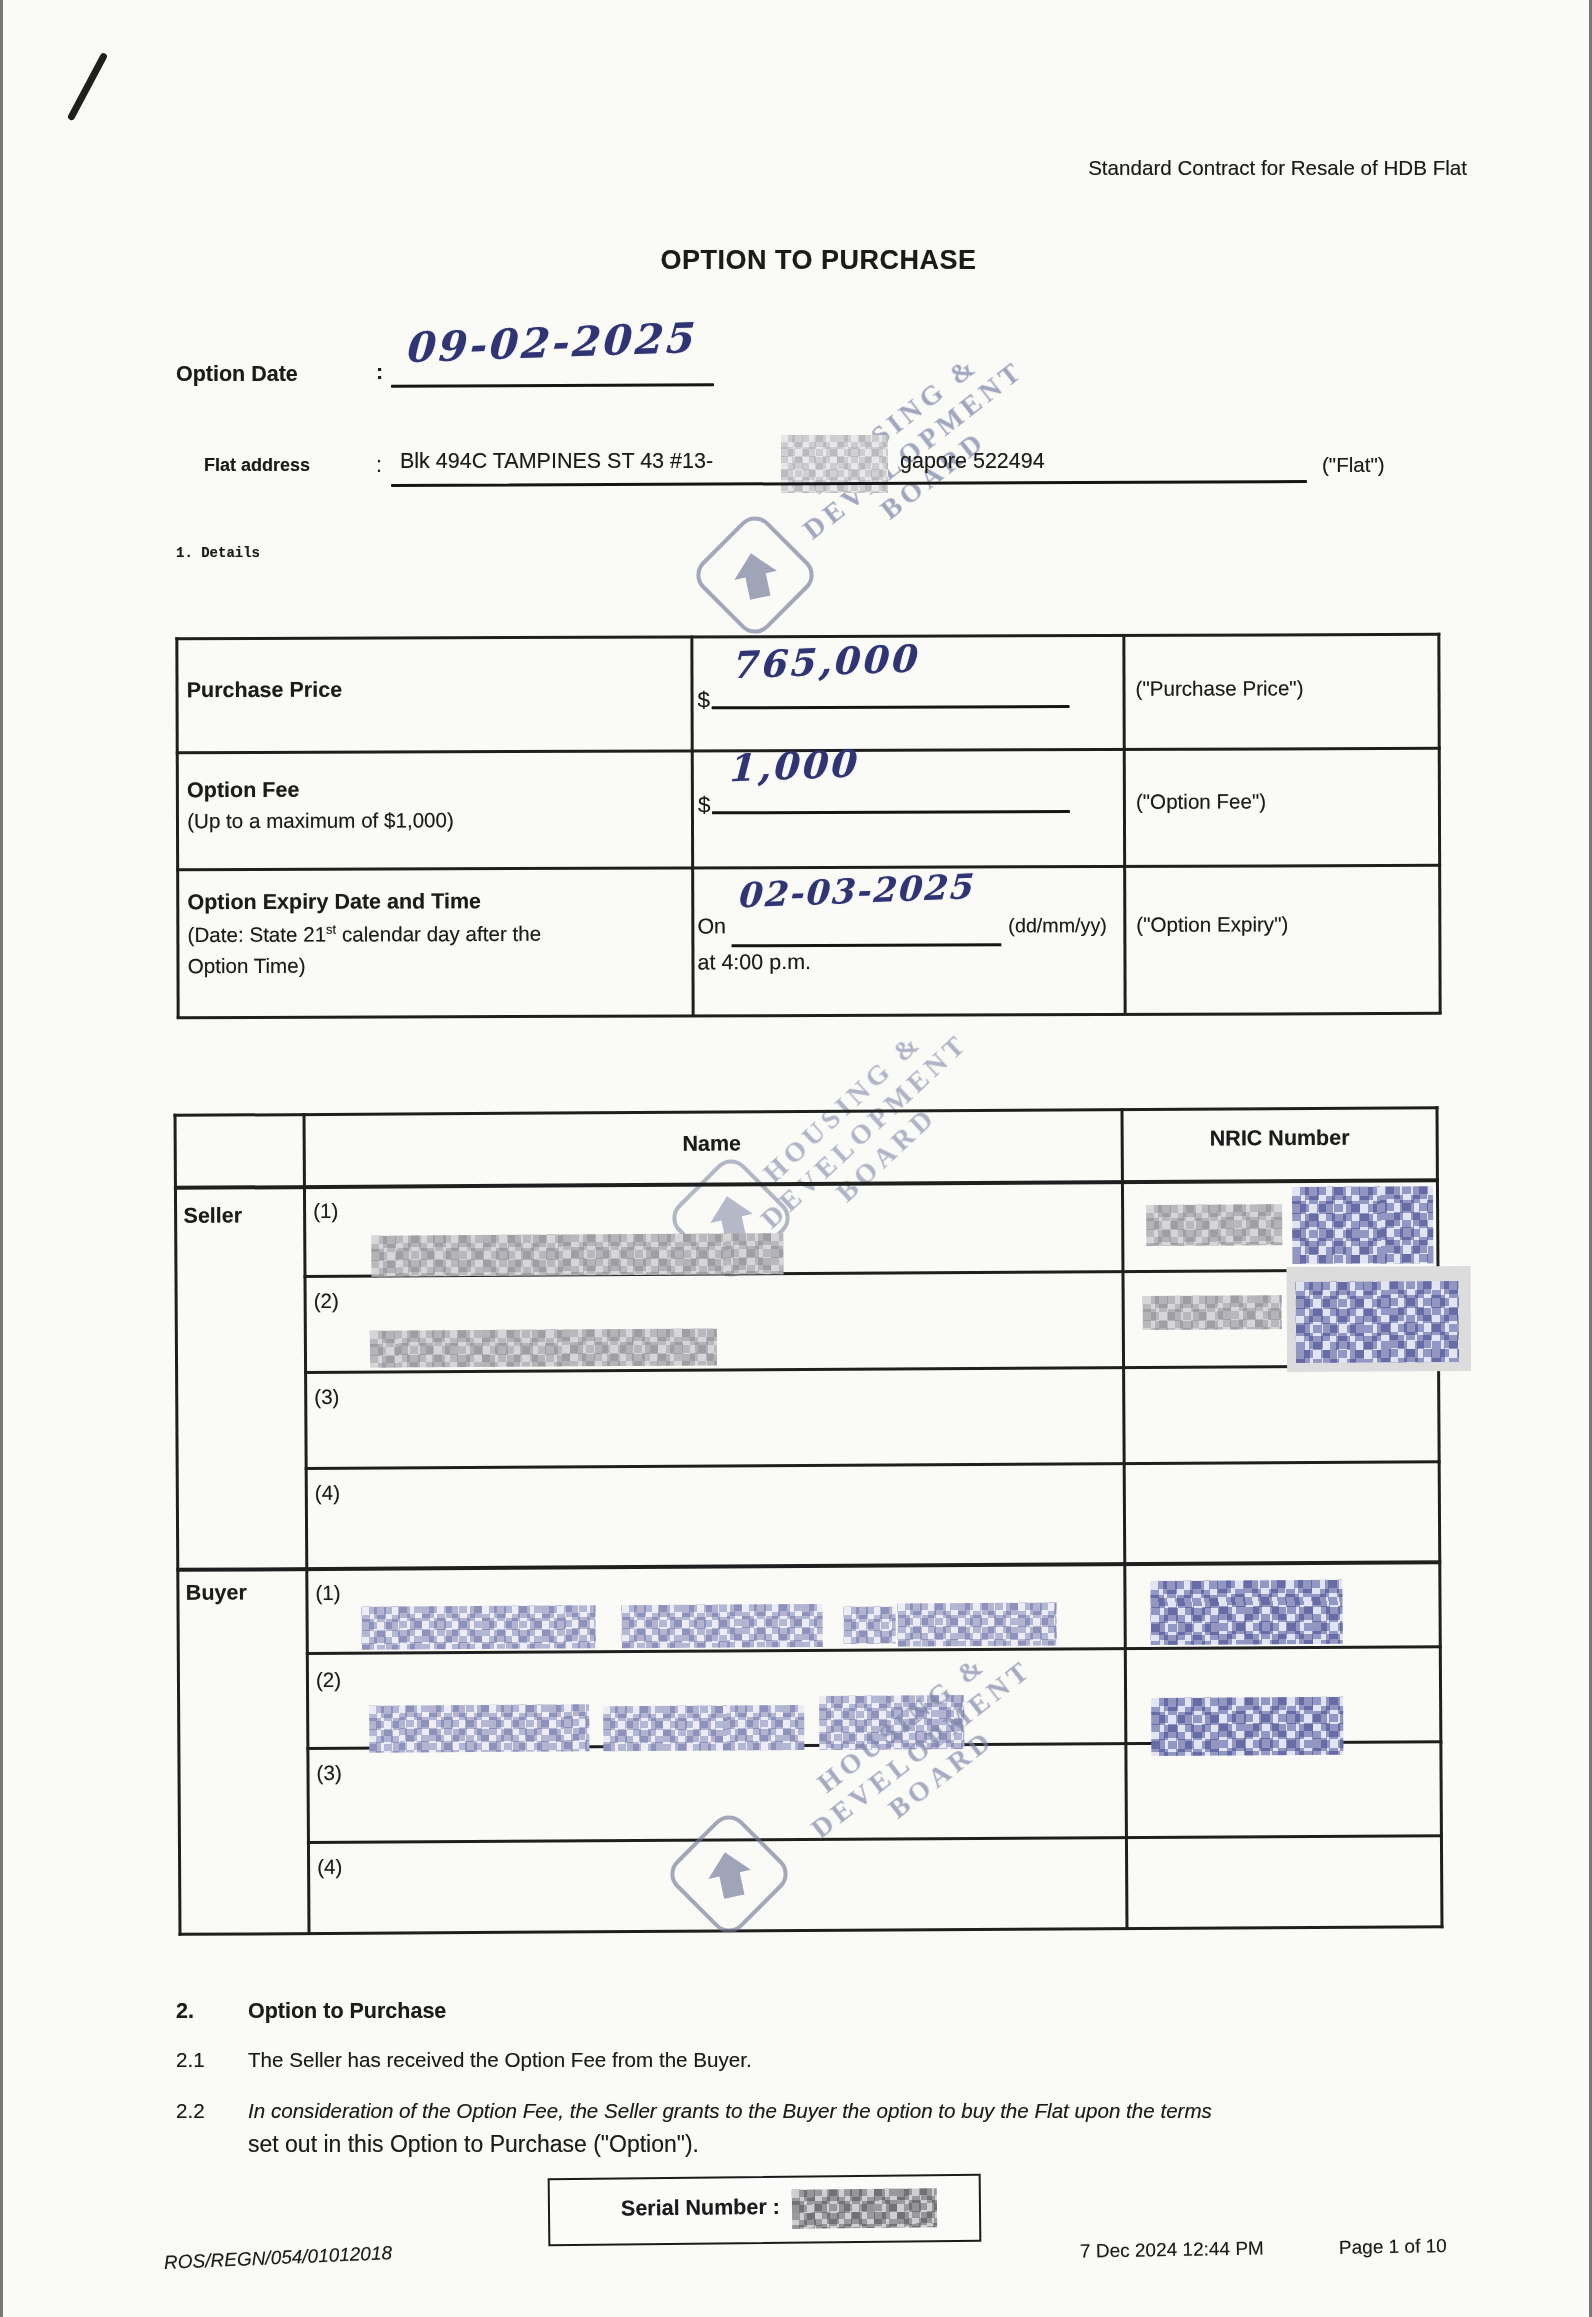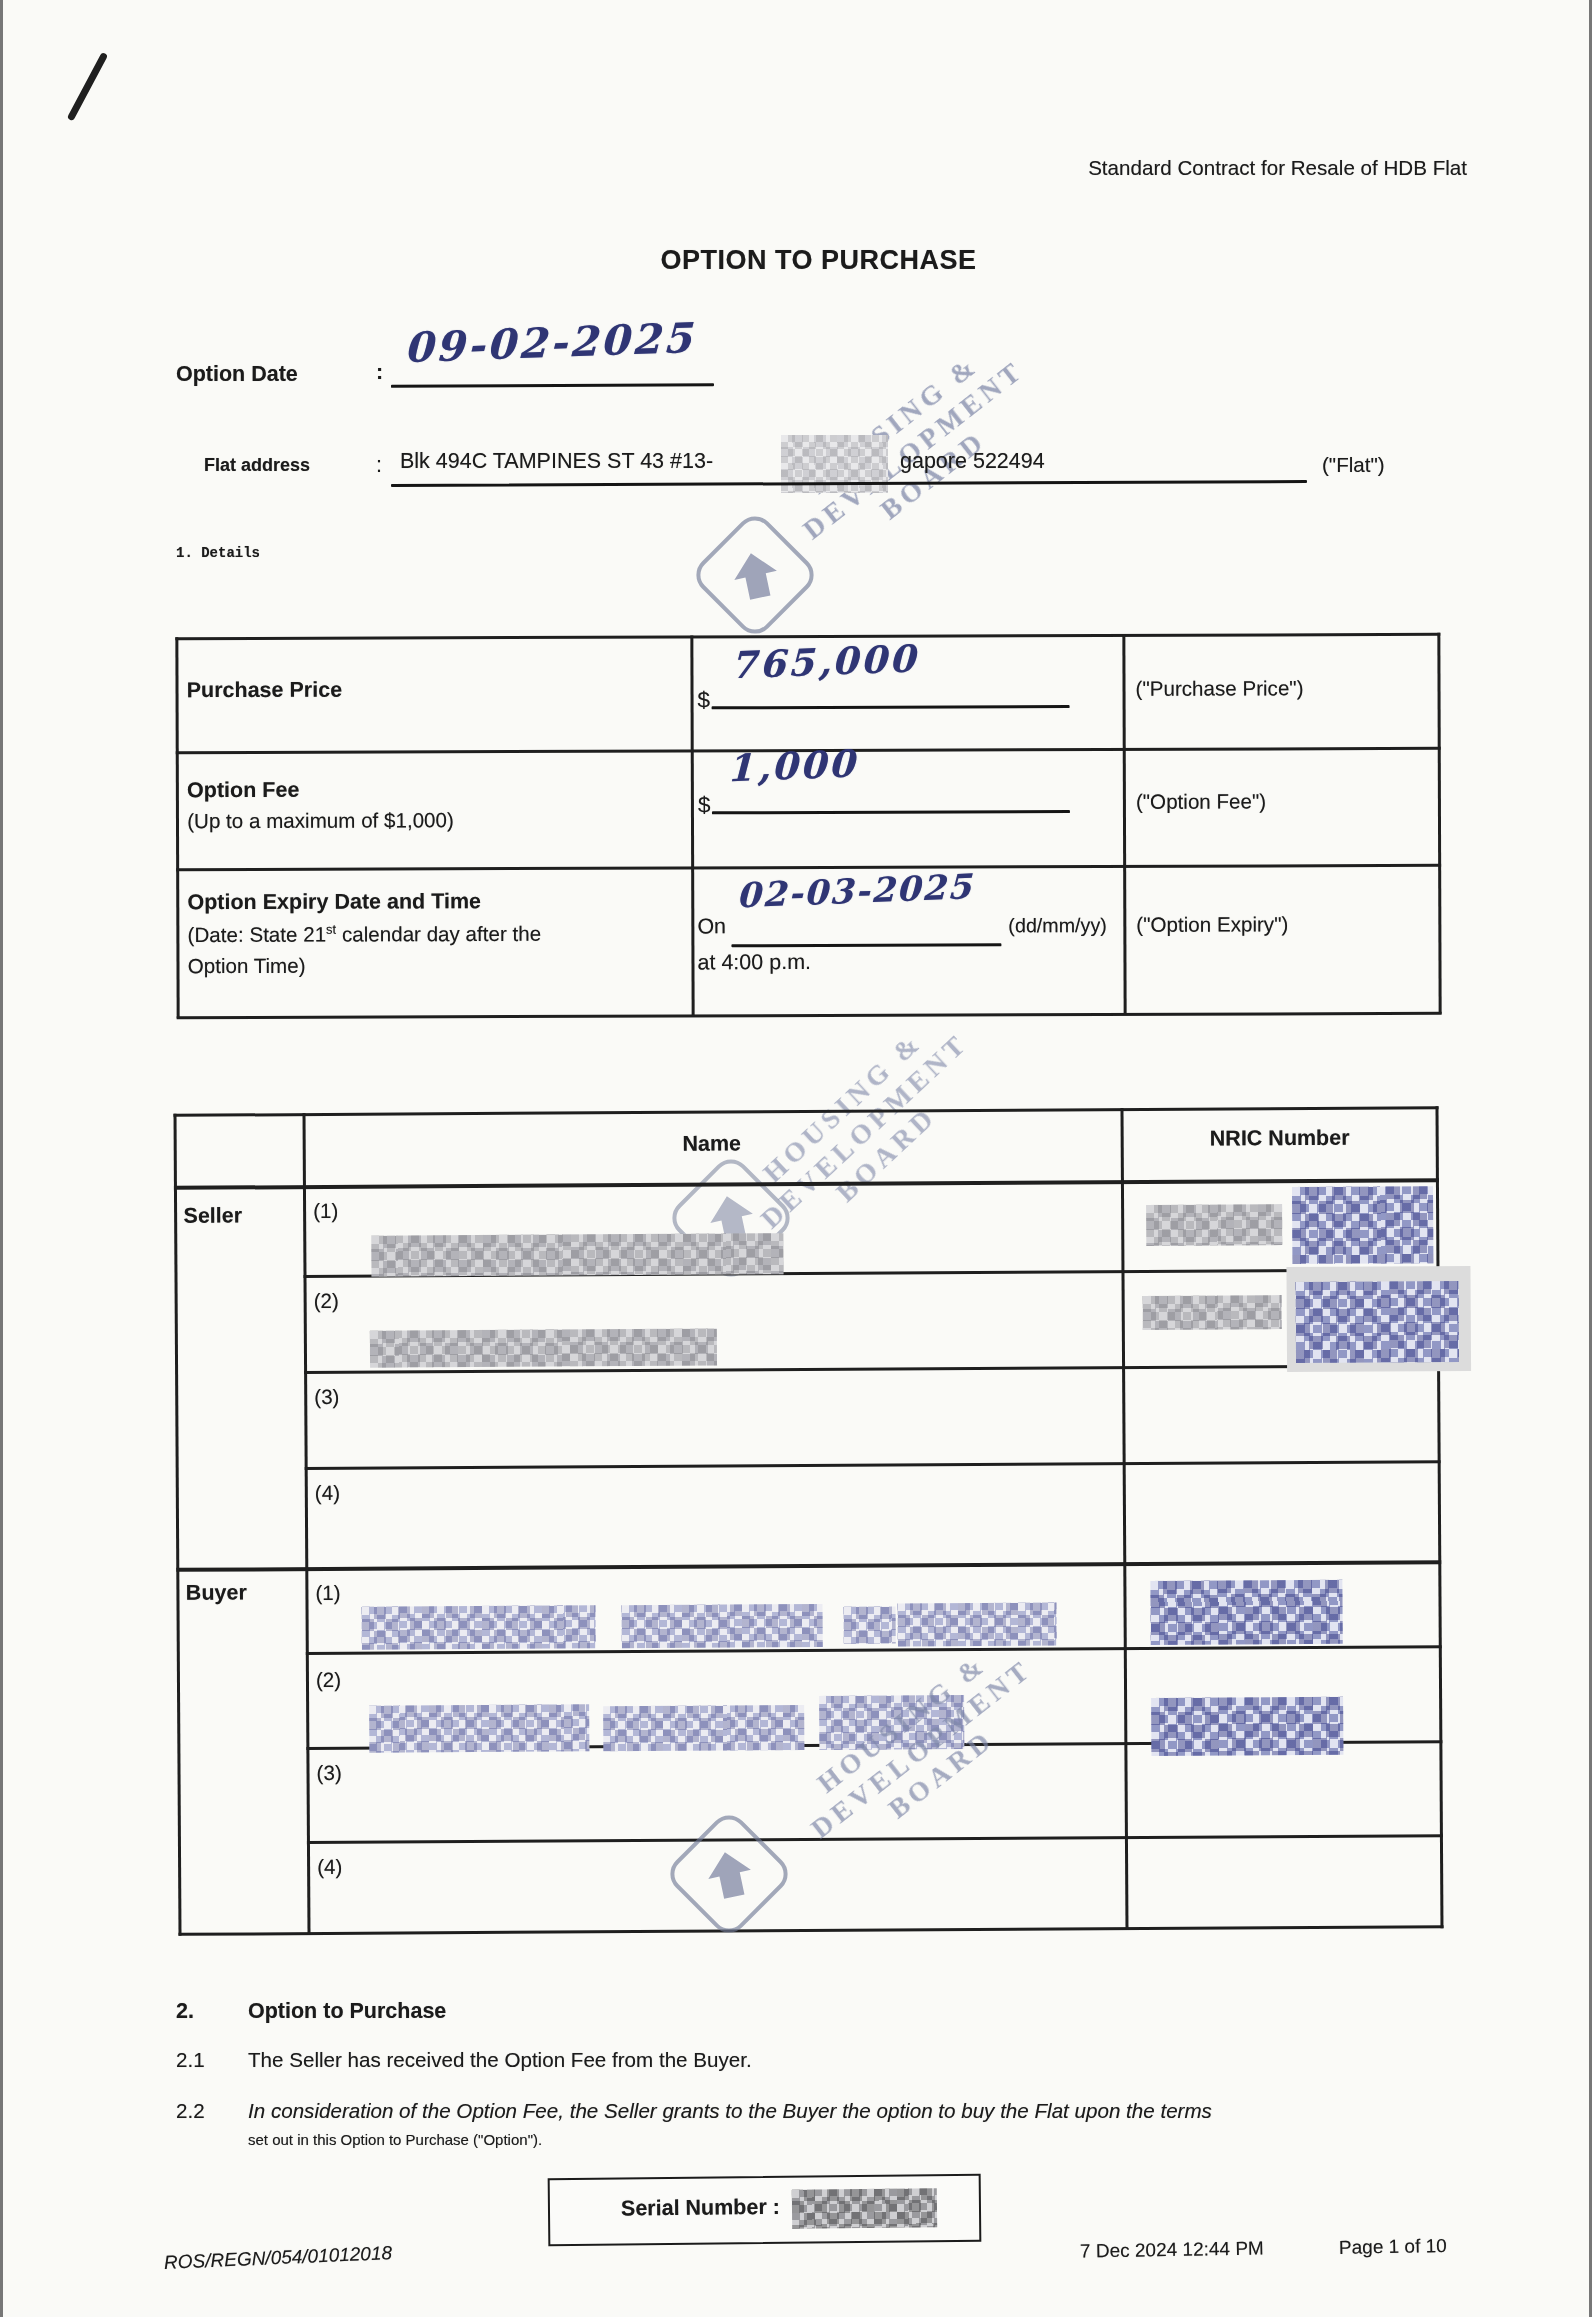--- a/index.html
+++ b/index.html
@@ -224,21 +224,21 @@
         </svg>
       </div>
   </div>
 
   <div class="abs t b" style="left:173px; top:1999px; font-size:21.5px;">2.</div>
   <div class="abs t b" style="left:245px; top:1999px; font-size:21.5px;">Option to Purchase</div>
   <div class="abs t" style="left:173px; top:2048px; font-size:20.6px;">2.1</div>
   <div class="abs t" style="left:245px; top:2048px; font-size:20.6px;">The Seller has received the Option Fee from the Buyer.</div>
   <div class="abs t" style="left:173px; top:2099px; font-size:20.6px;">2.2</div>
   <div class="abs t" style="left:245px; top:2099px; font-size:20.6px;font-style:italic;">In consideration of the Option Fee, the Seller grants to the Buyer the option to buy the Flat upon the terms</div>
-  <div class="abs t" style="left:245px; top:2131px; font-size:15px;">set out in this Option to Purchase ("Option").</div>
+  <div class="abs t" style="left:245px; top:2131px; font-size:23px;">set out in this Option to Purchase ("Option").</div>
 
   <div class="abs t" style="left:161px; top:2247px; font-size:19px; font-style:italic; transform:rotate(-2.5deg);">ROS/REGN/054/01012018</div>
 
   <div class="abs" style="left:545px; top:2176px; width:429px; height:64px; border:2.8px solid #1b1b1b; transform:rotate(-.6deg); background:#fbfbf9;">
     <div class="abs t b" style="left:71px; top:17px; font-size:21.5px;">Serial Number :</div>
     <div class="px px-dark" style="left:242px; top:12px; width:145px; height:39px;"></div>
   </div>
 
   <div class="abs t" style="left:1077px; top:2239px; font-size:19px; transform:rotate(-1deg);">7 Dec 2024 12:44 PM</div>
   <div class="abs t" style="left:1336px; top:2236px; font-size:19px; transform:rotate(-1deg);">Page 1 of 10</div>

